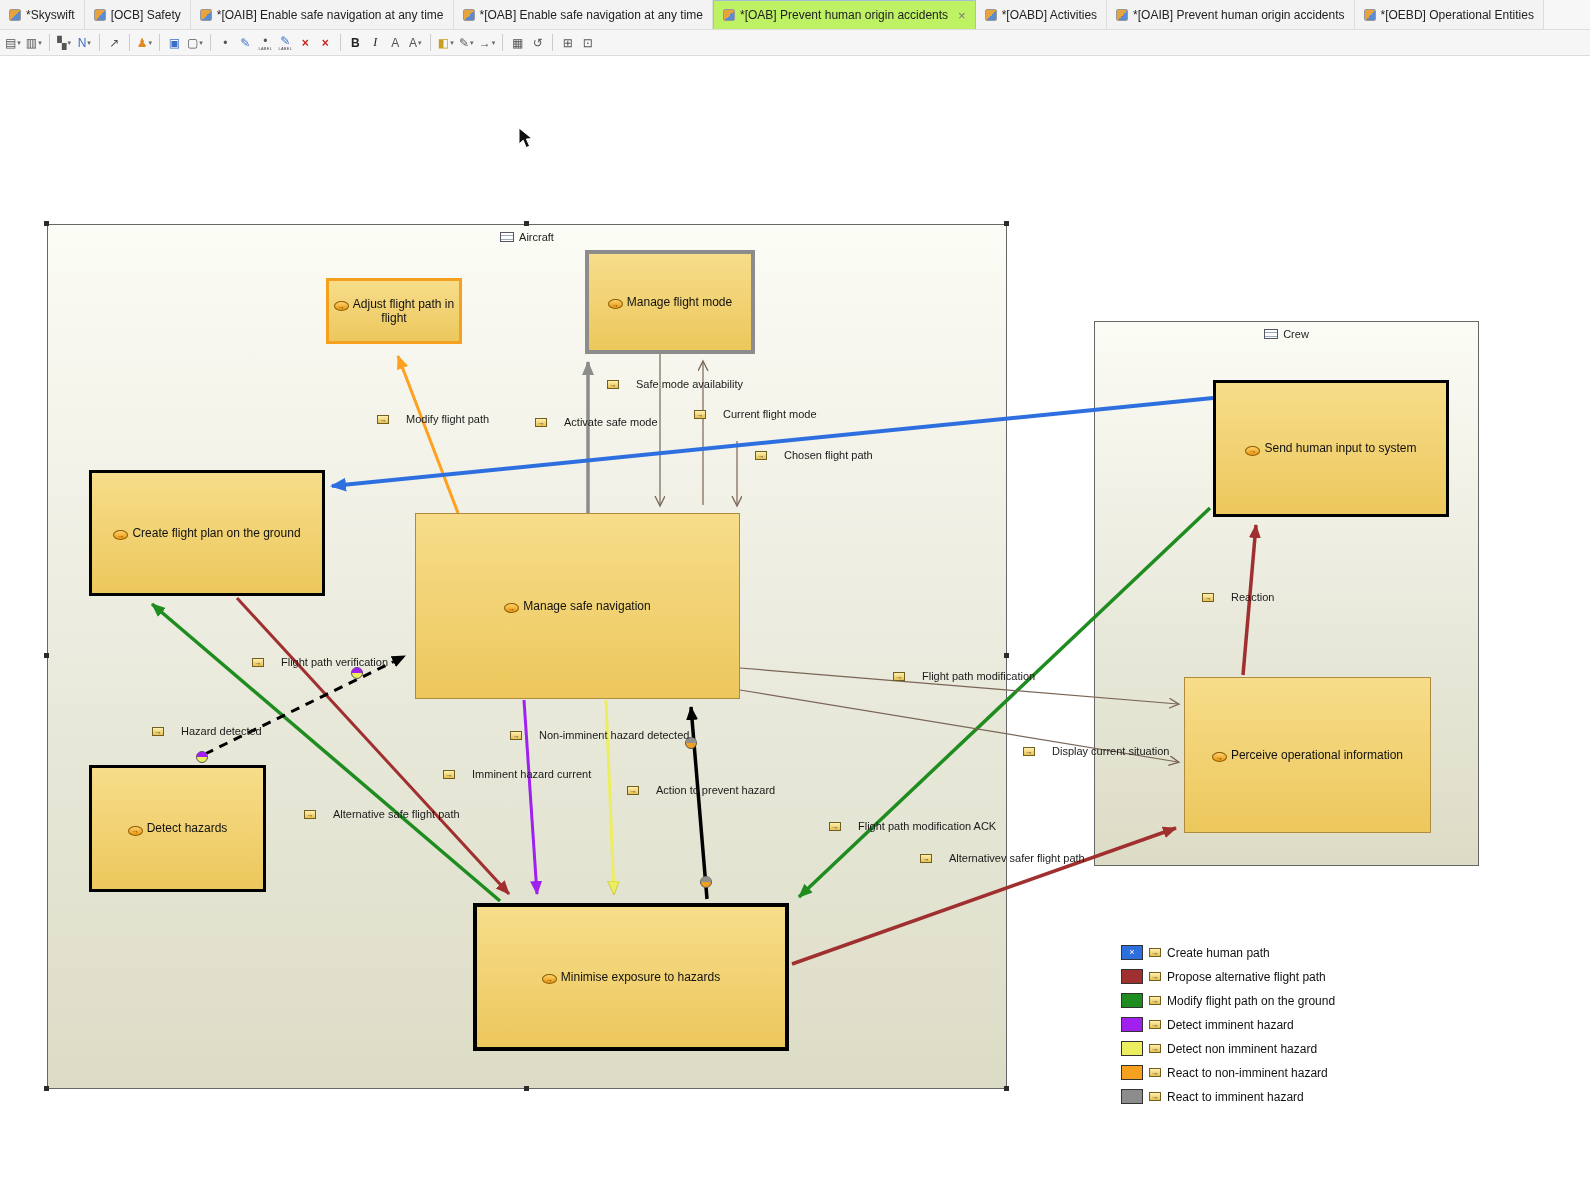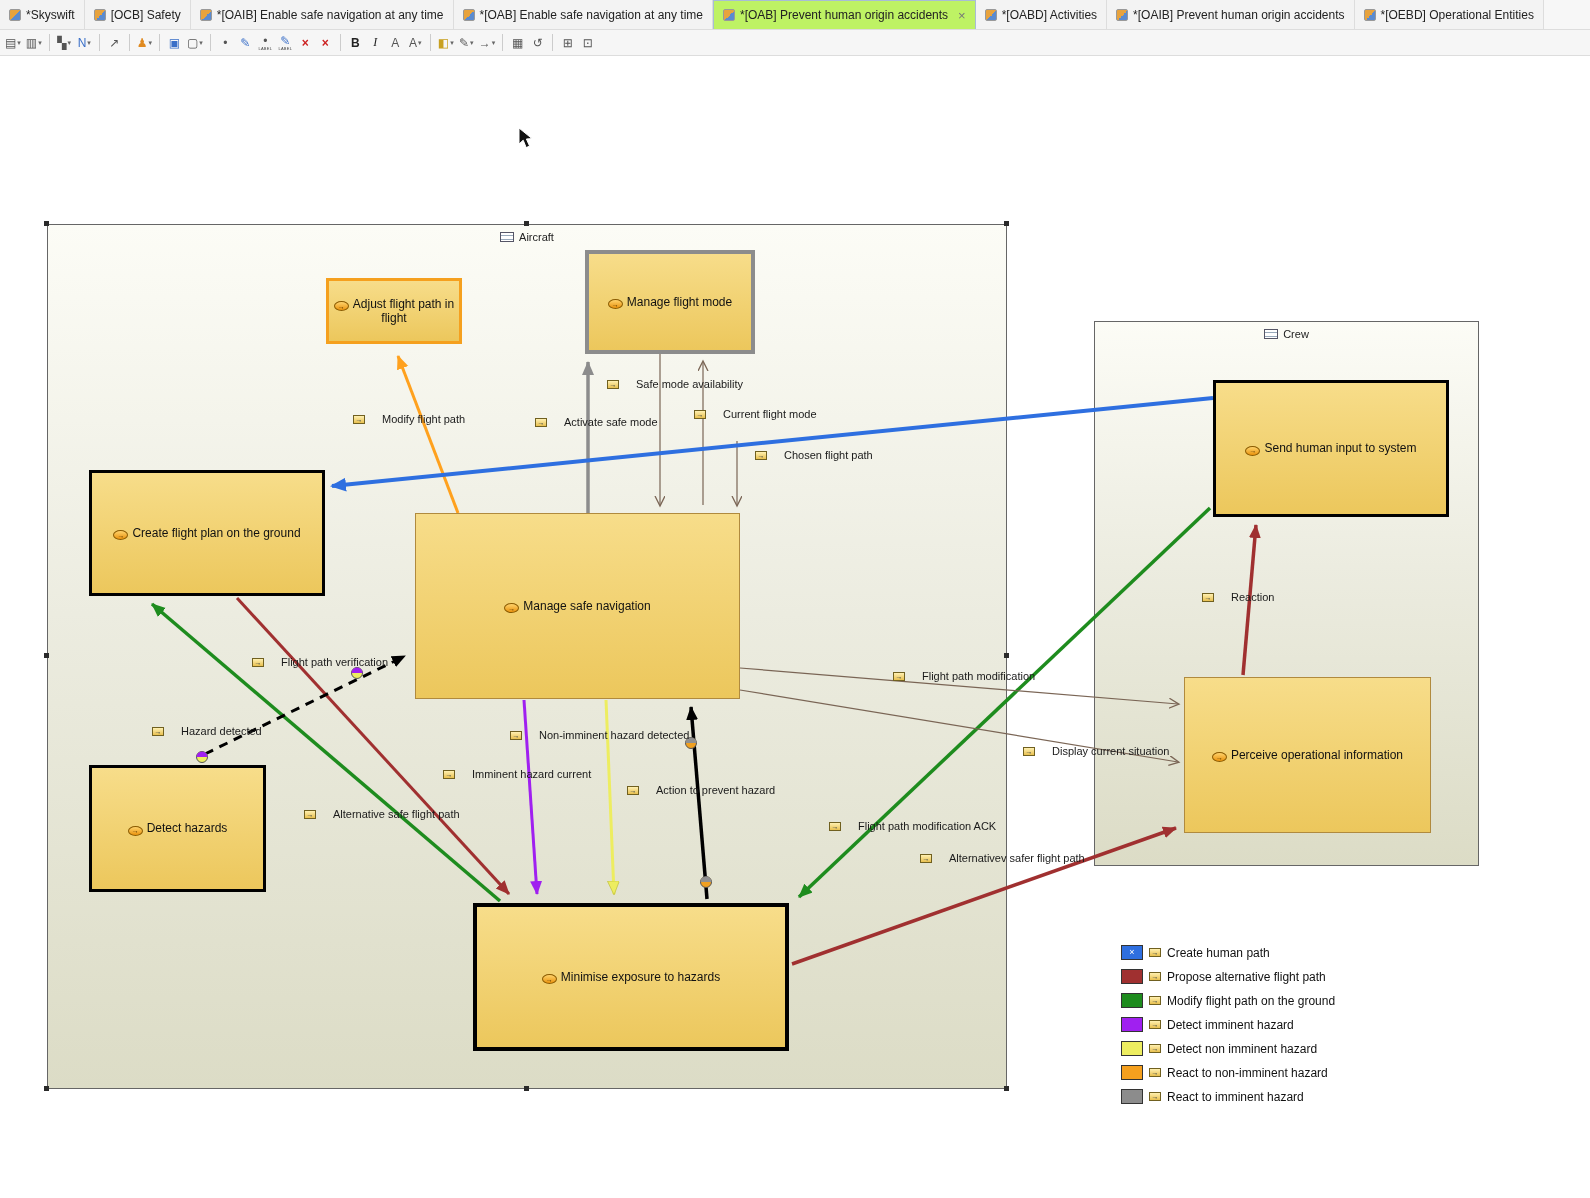--- a/index.html
+++ b/index.html
@@ -319,21 +319,21 @@
   <div class="node b-black4" style="left:473px;top:847px;width:316px;height:148px">
     <div><span class="oa-icon">→</span><span>Minimise exposure to hazards</span></div>
   </div>
   <div class="node b-black3" style="left:1213px;top:324px;width:236px;height:137px">
     <div><span class="oa-icon">→</span><span>Send human input to system</span></div>
   </div>
   <div class="node b-thin" style="left:1184px;top:621px;width:247px;height:156px">
     <div><span class="oa-icon">→</span><span>Perceive operational information</span></div>
   </div>
 
-  <div class="elabel" style="left:353px;top:357px">
+  <div class="elabel" style="left:377px;top:357px">
       <span class="x-icon">→</span>
       <span>Modify flight path</span>
     </div>
   <div class="elabel" style="left:535px;top:360px">
       <span class="x-icon">→</span>
       <span>Activate safe mode</span>
     </div>
   <div class="elabel" style="left:607px;top:322px">
       <span class="x-icon">→</span>
       <span>Safe mode availability</span>

